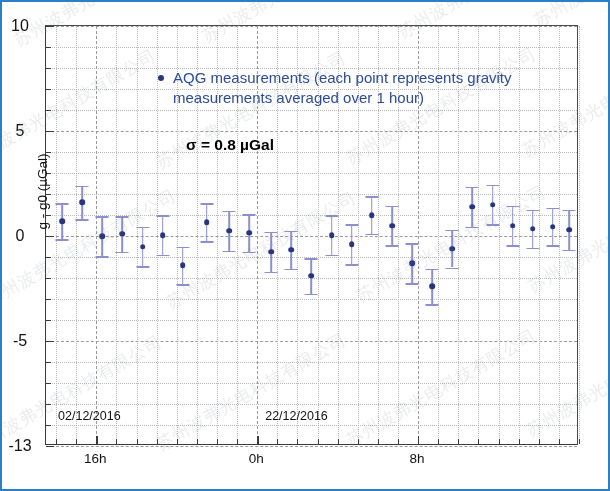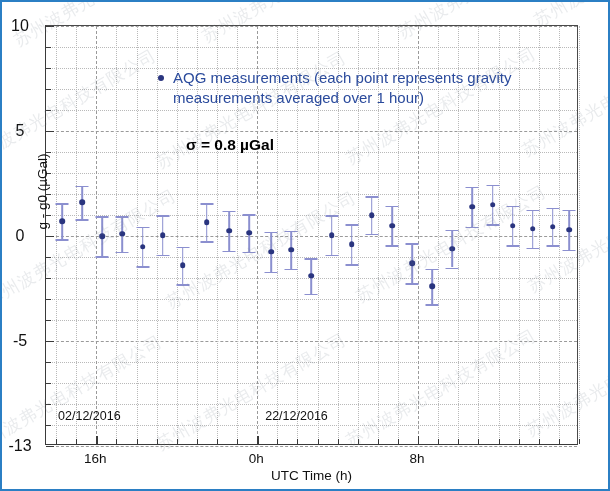--- a/index.html
+++ b/index.html
@@ -201,21 +201,20 @@
       <div class="wm" style="left: 350px; top: 286px;">苏州波弗光电科技有限公司</div>
       <div class="wm" style="left: 522px; top: 276px;">苏州波弗光电科技有限公司</div>
       <div class="wm" style="left: -34px; top: 436px;">苏州波弗光电科技有限公司</div>
       <div class="wm" style="left: 150px; top: 434px;">苏州波弗光电科技有限公司</div>
       <div class="wm" style="left: 340px; top: 430px;">苏州波弗光电科技有限公司</div>
       <div class="wm" style="left: 520px; top: 420px;">苏州波弗光电科技有限公司</div>
     </div>
 
   <div id="ylabel">g - g0 (µGal)</div>
 
-  <div id="xlabel">UTC Time (h)</div>
 
   <div id="plot-area">
     <div id="grid-layer">
         <div class="gridline-h major" style="top: 420px;"></div>
         <div class="gridline-h" style="top: 399px;"></div>
         <div class="gridline-h" style="top: 378px;"></div>
         <div class="gridline-h" style="top: 357px;"></div>
         <div class="gridline-h" style="top: 336px;"></div>
         <div class="gridline-h major" style="top: 315px;"></div>
         <div class="gridline-h" style="top: 294px;"></div>

